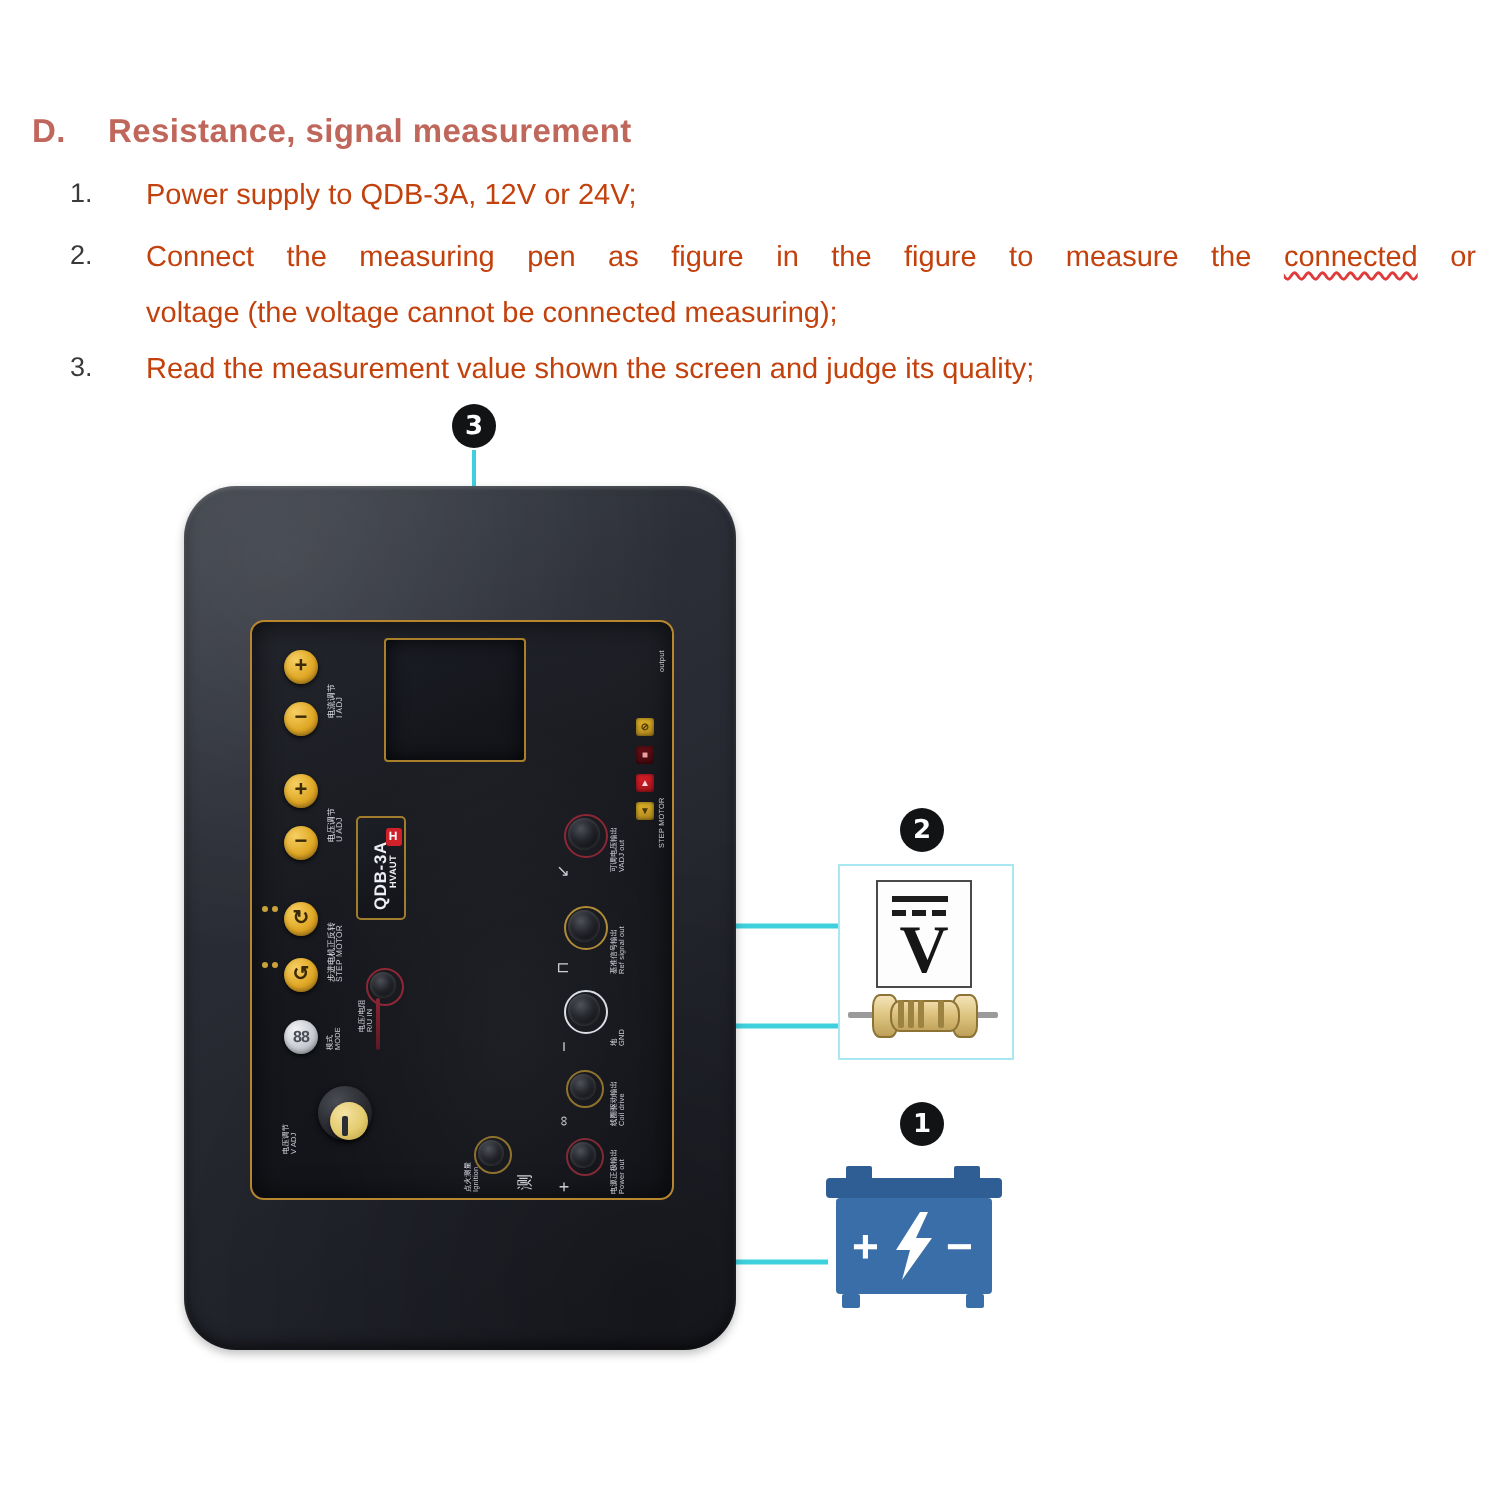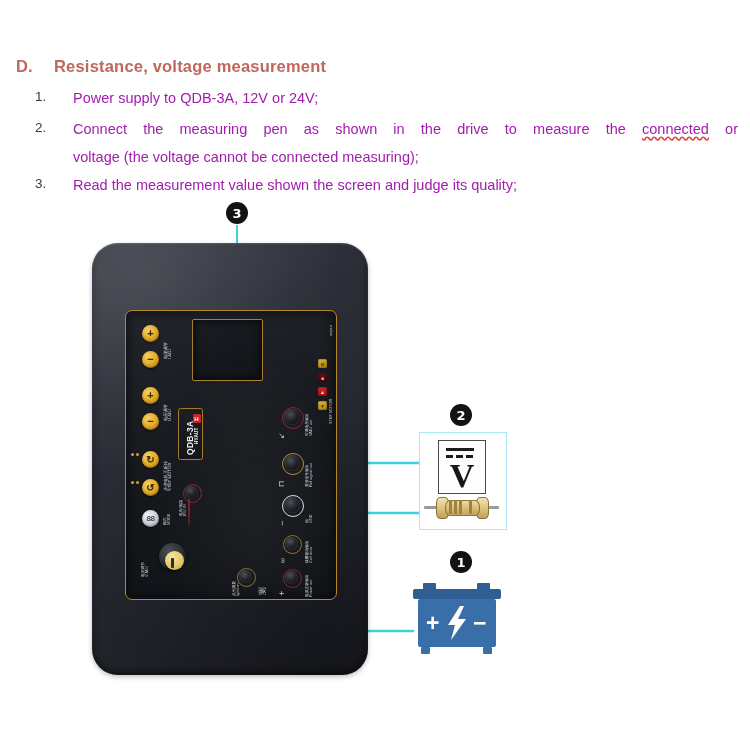--- a/index.html
+++ b/index.html
@@ -16,21 +16,21 @@
   
   .instructions{position:absolute;left:0;top:0;width:750px;}
   .sec-head{
     position:absolute;left:16px;top:57px;
     font-size:16.5px;font-weight:bold;color:#c0675c;
     letter-spacing:.2px;white-space:nowrap;
   }
   .sec-head .sec-letter{display:inline-block;width:38px;}
   .step{position:absolute;font-size:14.5px;color:#3a3a3a;line-height:1.55;}
   .step-num{position:absolute;font-size:13.5px;color:#3a3a3a;}
-  .step-body{position:absolute;color:#a21caf;}
+  .step-body{position:absolute;color:#c2410c;}
   .justify{text-align:justify;text-align-last:justify;}
   .misspell{
     text-decoration:underline wavy #e03b3b;
     text-decoration-skip-ink:none;
     text-underline-offset:2px;
   }
 
   
   .device-wrap{position:absolute;left:92px;top:243px;width:276px;height:432px;}
   .device-body{
@@ -216,28 +216,28 @@
   .bat-sym{position:absolute;color:#ffffff;font-weight:bold;line-height:1;}
 </style>
 </head>
 <body>
 
 <div id="root">
 
   <div class="instructions">
 
     <div class="sec-head">
-      <span class="sec-letter">D.</span><span>Resistance, voltage measurement</span>
+      <span class="sec-letter">D.</span><span>Resistance, signal measurement</span>
     </div>
 
     <div class="step-num" style="left:35px;top:89px;">1.</div>
     <div class="step step-body" style="left:73px;top:87px;width:640px;font-size:14.5px;">Power supply to QDB-3A, 12V or 24V;</div>
 
     <div class="step-num" style="left:35px;top:120px;">2.</div>
-    <div class="step step-body justify" style="left:73px;top:118px;width:665px;font-size:14.5px;"><span>Connect the measuring pen as shown in the drive to measure the </span><span class="misspell">connected</span><span> or</span></div>
+    <div class="step step-body justify" style="left:73px;top:118px;width:665px;font-size:14.5px;"><span>Connect the measuring pen as figure in the figure to measure the </span><span class="misspell">connected</span><span> or</span></div>
     <div class="step step-body" style="left:73px;top:146px;width:665px;font-size:14.5px;">voltage (the voltage cannot be connected measuring);</div>
 
     <div class="step-num" style="left:35px;top:176px;">3.</div>
     <div class="step step-body" style="left:73px;top:174px;width:640px;font-size:14.5px;">Read the measurement value shown the screen and judge its quality;</div>
   </div>
 
   <div class="cyan-line" style="left:236px;top:225px;width:2.4px;height:113px;"></div>
 
   <svg style="position:absolute;left:0;top:0;width:750px;height:750px;pointer-events:none;">
     <polyline points="238,513 287,463 420,463" fill="none" stroke="#3fd0dd" stroke-width="2.4"></polyline>

